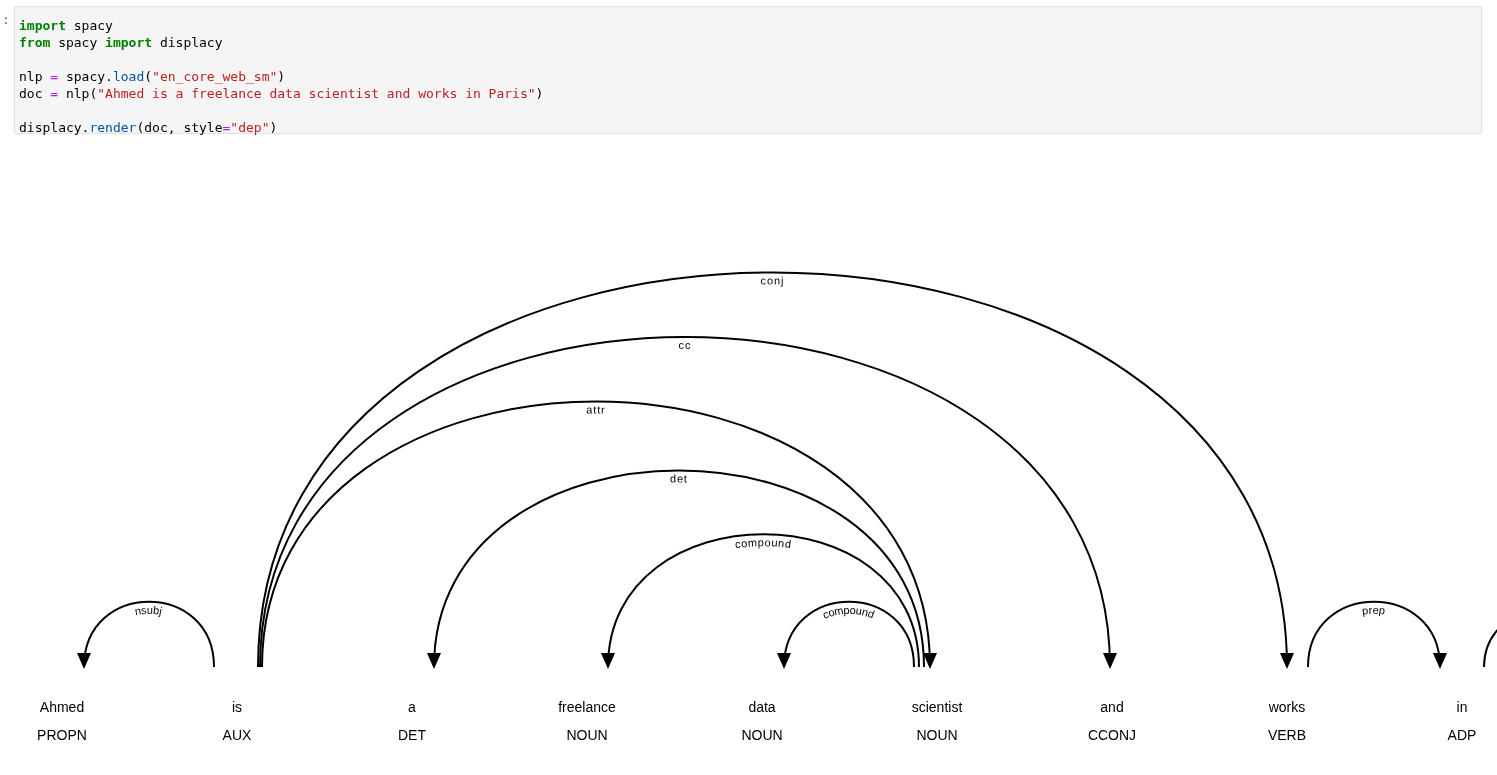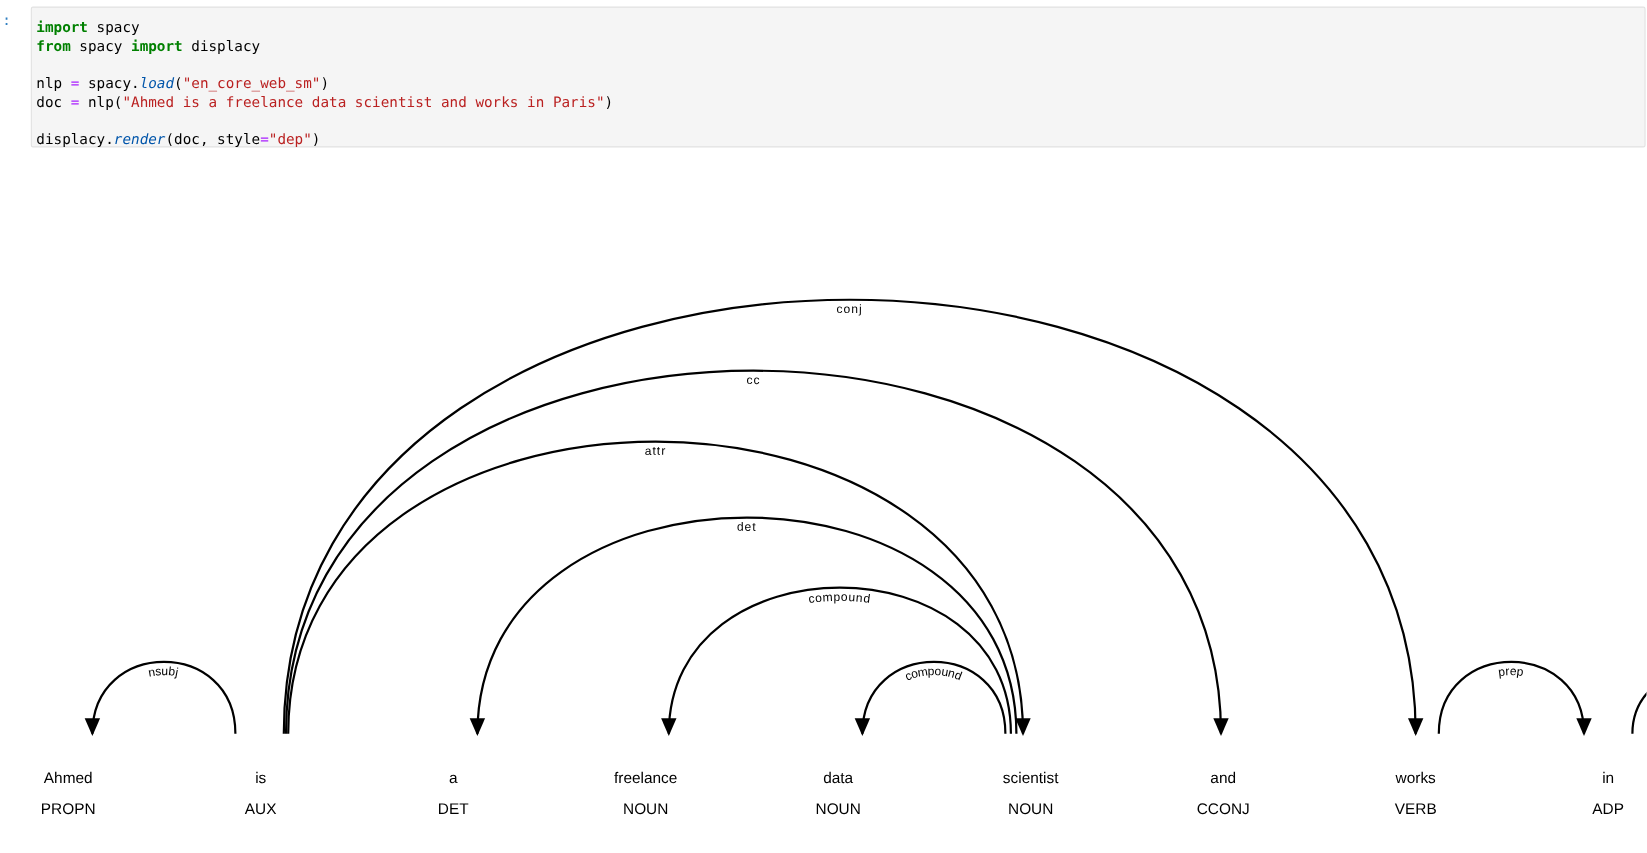--- a/index.html
+++ b/index.html
@@ -21,42 +21,42 @@
   .cell-prompt {
     position: absolute;
     left: 2px;
     top: 12px;
     font-family: "DejaVu Sans Mono", monospace;
     font-size: 13px;
     color: var(--prompt-color, #307fc1);
   }
   .code-cell {
     position: absolute;
-    left: 28px;
+    left: 14px;
     top: 6px;
     width: 1468px;
     height: 128px;
     background: var(--cell-bg, #f5f5f5);
     border: 1px solid var(--cell-border, #e1e1e1);
     border-radius: 2px;
     box-sizing: border-box;
   }
   .code-content {
     margin: 0;
     padding: 10px 8px 0 4px;
     font-family: "DejaVu Sans Mono", monospace;
     font-size: 13px;
     line-height: 17px;
     color: var(--pl, #000000);
     white-space: pre;
   }
   .code-line { height: 17px; }
   .tok-kw { color: var(--kw, #008000); font-weight: bold; }
   .tok-op { color: var(--op, #AA22FF); }
-  .tok-fn { color: var(--fn, #0055AA); font-style: italic; }
+  .tok-fn { color: var(--fn, #0055AA); }
   .tok-str { color: var(--str, #BA2121); }
   .tok-pl { color: var(--pl, #000000); }
   
   #parse {
     position: absolute;
     left: 0;
     top: 0;
     width: 1497px;
     height: 775px;
   }

